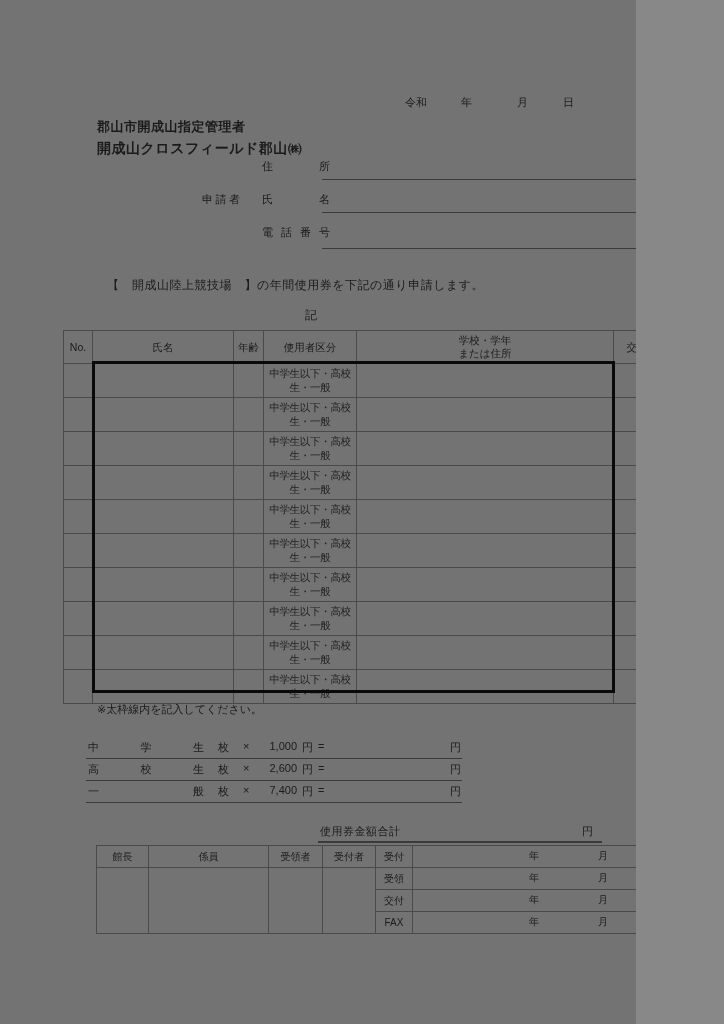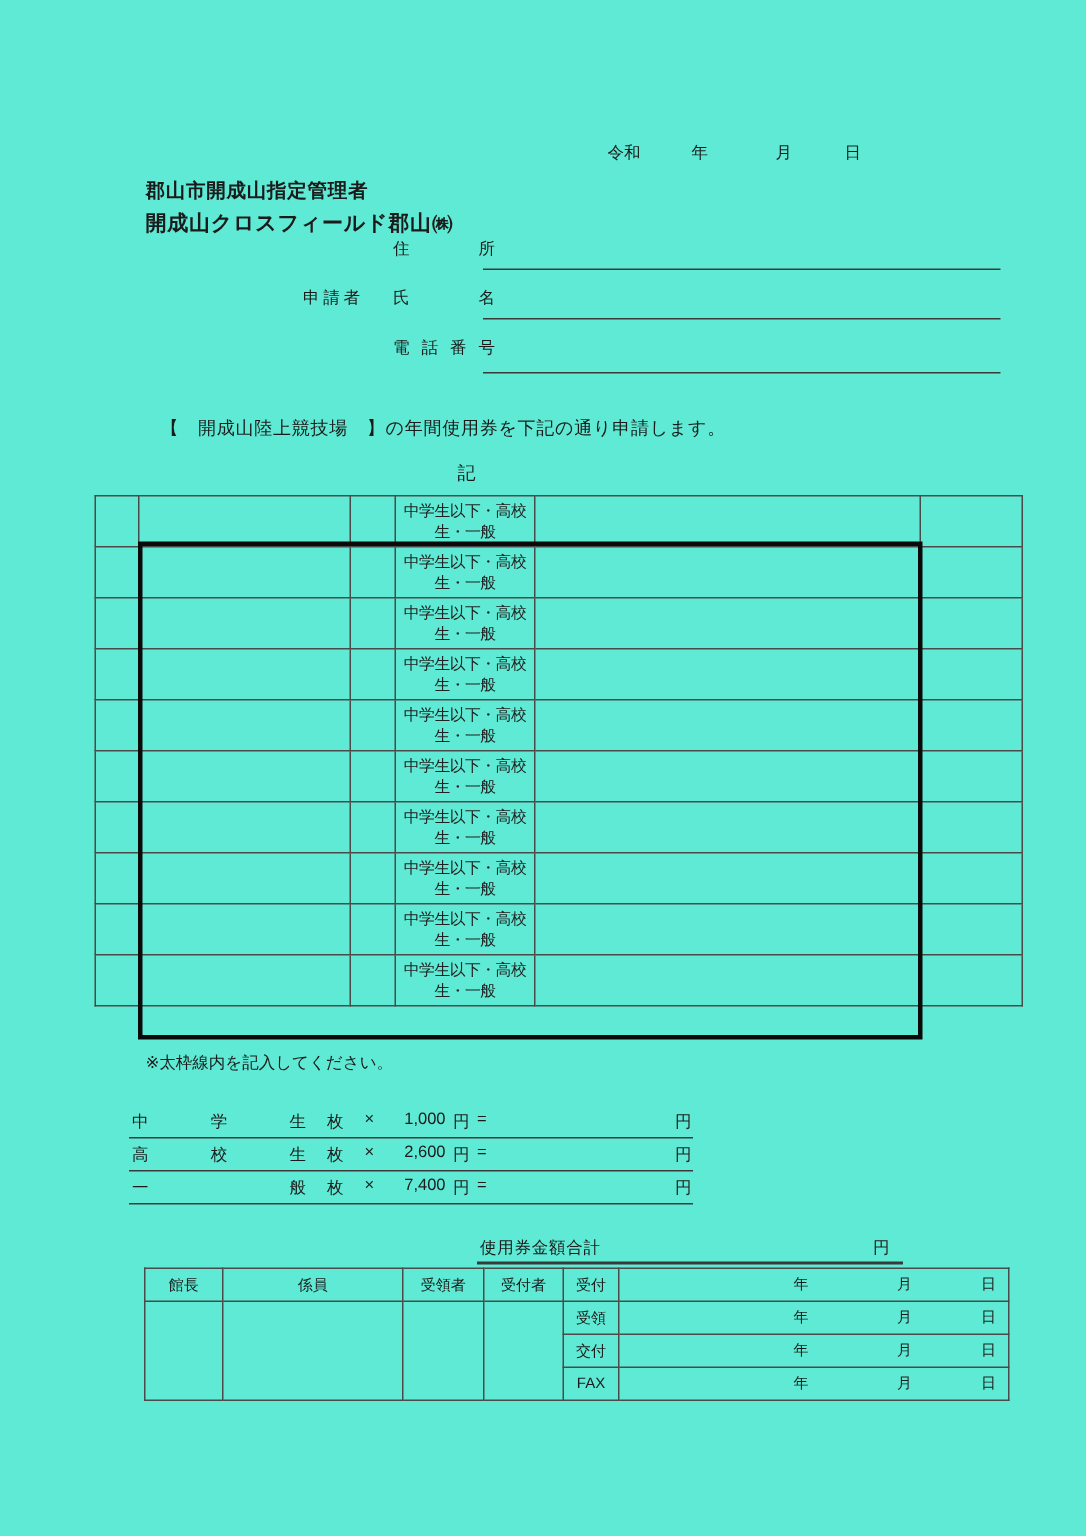--- a/index.html
+++ b/index.html
@@ -1,17 +1,17 @@
 <!DOCTYPE html>
 <html><head>
 <meta charset="utf-8">
 <style>
   html,body{margin:0;padding:0;background:#888;}
   .page{
-    position:relative;width:724px;height:1024px;background:#5eead4;
+    position:relative;width:636px;height:1024px;background:#737373;
     font-family:"Liberation Sans","DejaVu Sans",sans-serif;color:#1b1b1b;
     overflow:hidden;
   }
   .abs{position:absolute;}
   .fs11{font-size:11px;line-height:14px;}
   .fs12{font-size:12px;line-height:15px;}
   .cj{display:flex;justify-content:space-between;}
   .underline{border-bottom:1px solid #3a3a3a;}
   .addr1{font-size:13px;font-weight:bold;letter-spacing:0.5px;}
   .addr2{font-size:14px;font-weight:bold;letter-spacing:0.5px;}
@@ -95,20 +95,31 @@
   <table class="main abs" style="left:63px;top:330px;">
     <colgroup>
       <col style="width:29px">
         <col style="width:141px">
         <col style="width:30px">
       <col style="width:93px">
         <col style="width:257px">
         <col style="width:68px">
     </colgroup>
     <tbody>
+        <tr>
+      <th>No.</th>
+      <th>氏名</th>
+      <th>年齢</th>
+      <th>使用者区分</th>
+      <th>
+        <div>学校・学年</div>
+        <div>または住所</div>
+      </th>
+      <th>交付番号</th>
+    </tr>
     <tr>
           <td></td>
           <td></td>
           <td></td>
           <td class="c-cat">中学生以下・高校生・一般</td>
           <td></td>
           <td></td>
         </tr>
     <tr>
           <td></td>

